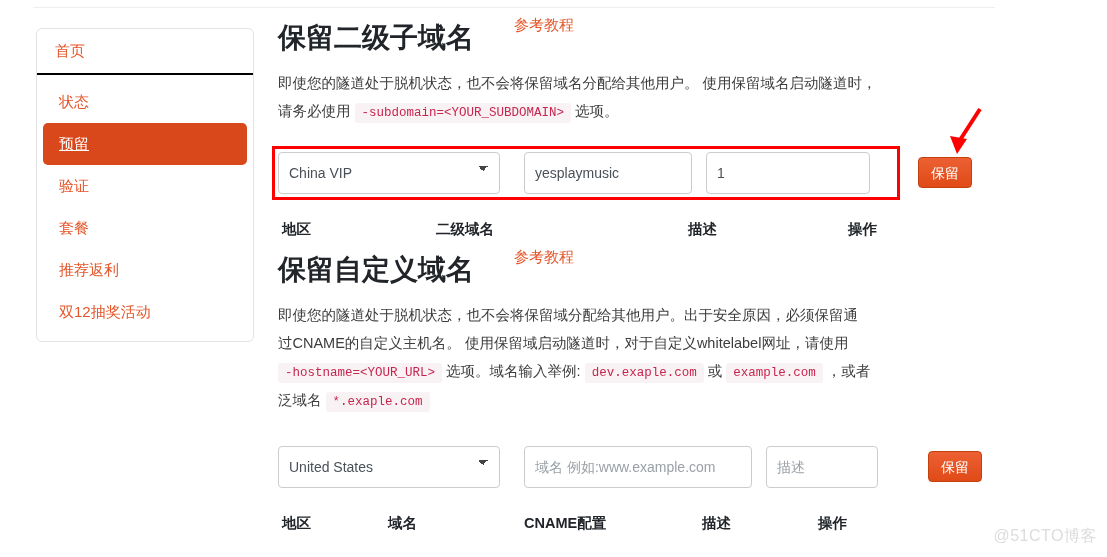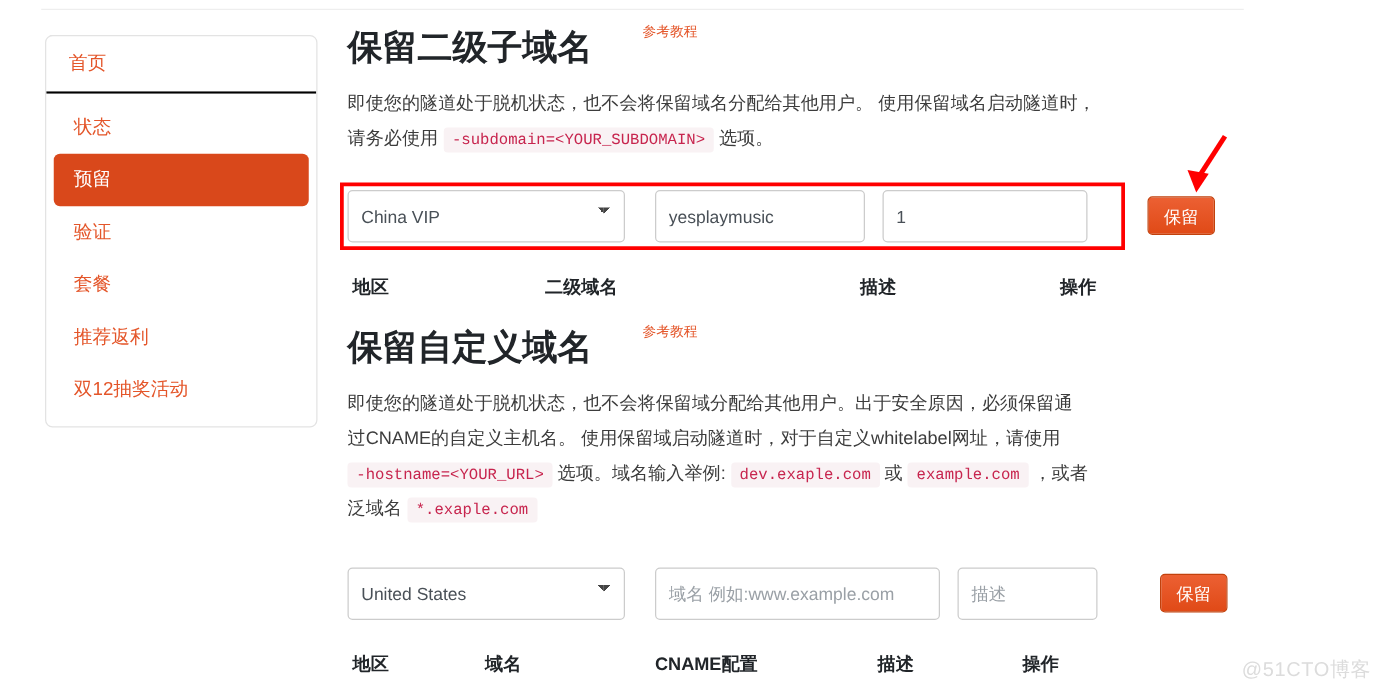--- a/index.html
+++ b/index.html
@@ -58,20 +58,21 @@
   .nav-item.first {
     margin: 0;
     border-radius: 6px 6px 0 0;
     border-bottom: 2px solid #000000;
     padding: 13px 18px;
   }
   .nav-group { padding: 6px 0 8px 0; }
   .nav-item.active {
     background: #d9481b;
     color: #ffffff;
+    text-decoration: underline;
   }
 
   
   .main {
     position: absolute;
     left: 278px;
     top: 20px;
     width: 720px;
   }
   .section { position: relative; }
@@ -82,21 +83,21 @@
   }
   h2.sec-title {
     margin: 0;
     font-size: 28px;
     font-weight: bold;
     color: #212529;
     letter-spacing: 0px;
     line-height: 1.25;
   }
   .tutorial-link {
-    font-size: 11px;
+    font-size: 15px;
     color: #e4562a;
     text-decoration: none;
     cursor: pointer;
     position: relative;
     top: -12px;
   }
   p.desc {
     margin: 14px 0 0 0;
     font-size: 14.5px;
     line-height: 1.95;
@@ -238,21 +239,21 @@
     </div>
 
     <div class="thead" style="margin-top:18px; height:24px;">
       <span style="left:4px;">地区</span>
       <span style="left:158px;">二级域名</span>
       <span style="left:410px;">描述</span>
       <span style="left:570px;">操作</span>
     </div>
   </section>
 
-  <section class="section" style="margin-top:24px;">
+  <section class="section" style="margin-top:16px;">
     <div class="sec-head">
       <h2 class="sec-title">保留自定义域名</h2>
       <a class="tutorial-link" href="#">参考教程</a>
     </div>
 
     <p class="desc" style="width:594px;">
       <span>即使您的隧道处于脱机状态，也不会将保留域分配给其他用户。出于安全原因，必须保留通过CNAME的自定义主机名。 使用保留域启动隧道时，对于自定义whitelabel网址，请使用</span>
       <code class="snip">-hostname=&lt;YOUR_URL&gt;</code>
       <span>选项。域名输入举例:</span>
       <code class="snip">dev.exaple.com</code>

